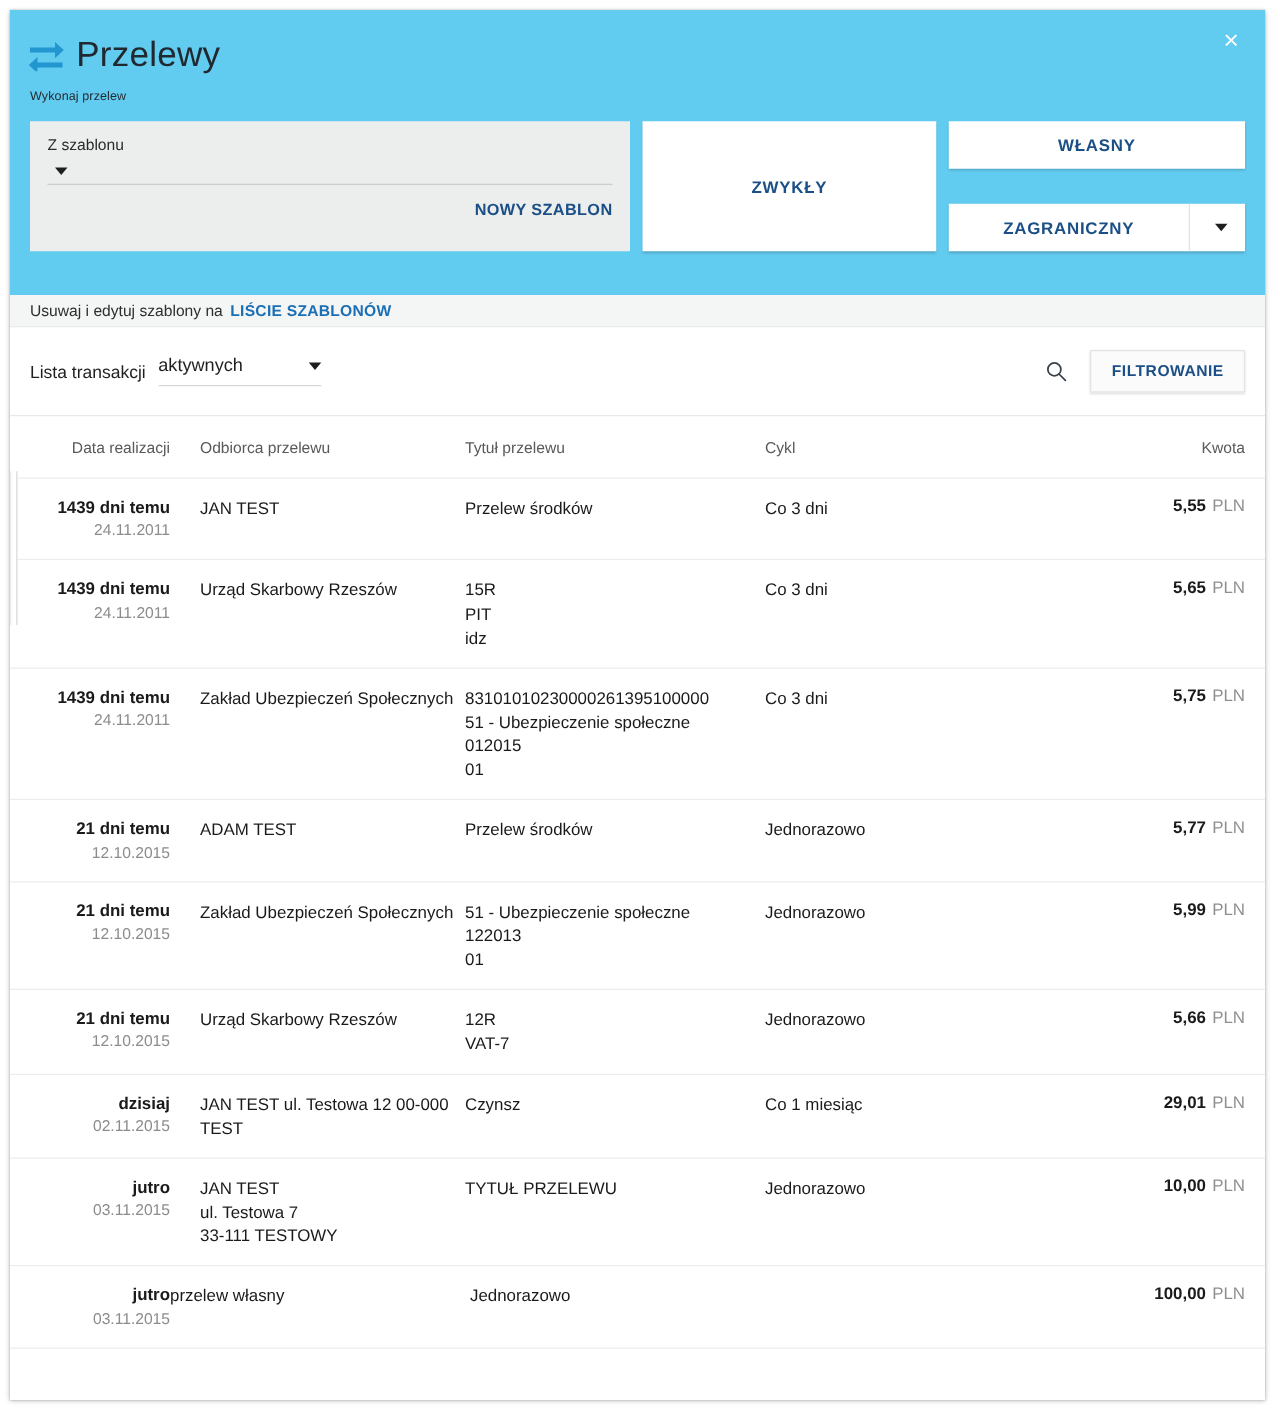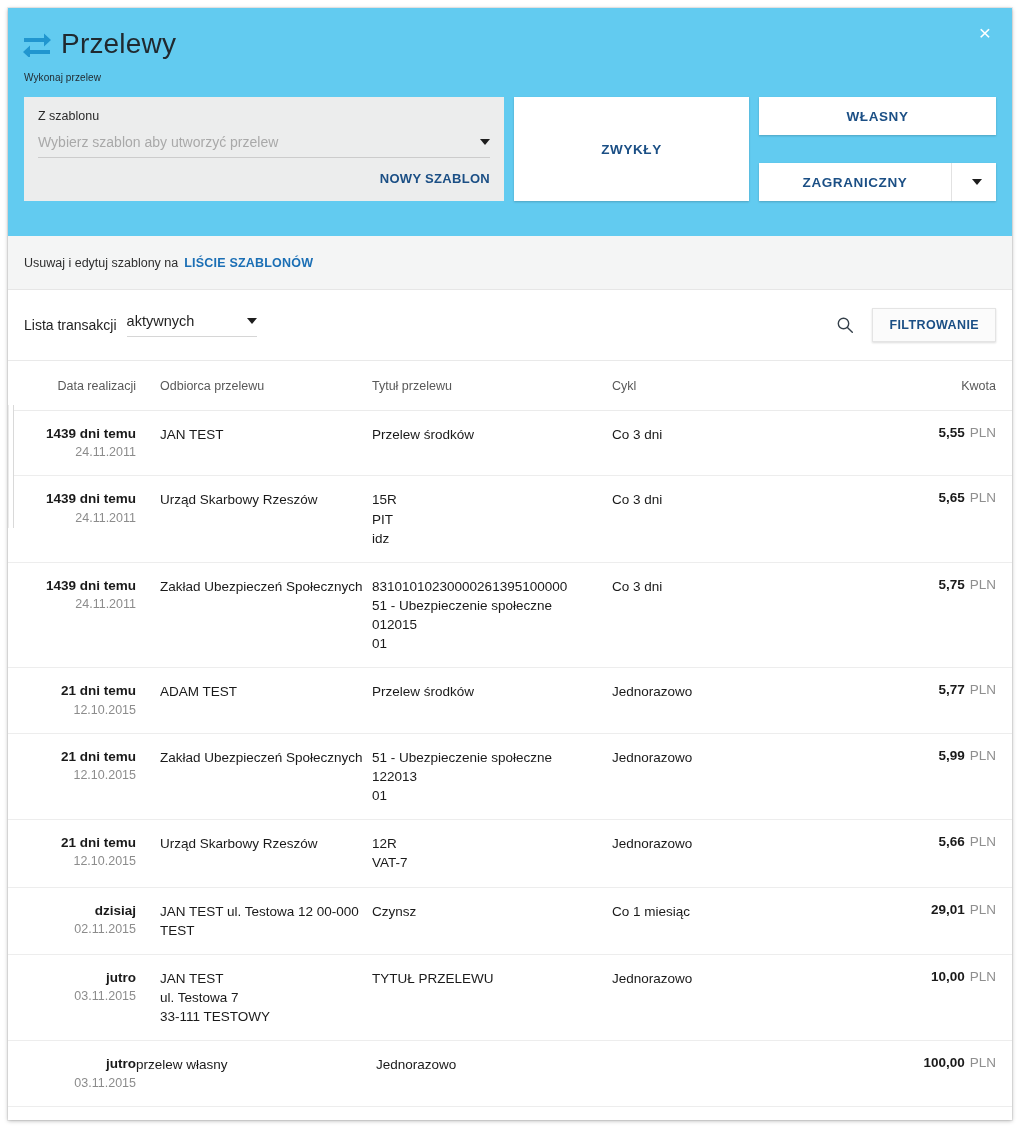--- a/index.html
+++ b/index.html
@@ -199,21 +199,21 @@
     width: 44px;
     border-left: 1px solid #e2e2e2;
     display: flex;
     align-items: center;
     justify-content: center;
   }
 
   
   .subbar {
     background: #f4f5f5;
-    height: 54px;
+    height: 26px;
     display: flex;
     align-items: center;
     padding-left: 16px;
     border-bottom: 1px solid #e6e6e6;
     box-sizing: border-box;
   }
   .subbar-text {
     font-size: 12.5px;
     color: #2e2e2e;
   }
@@ -361,21 +361,20 @@
         <div class="hero-title">Przelewy</div>
       </div>
 
       <div class="hero-sub">Wykonaj przelew</div>
 
       <div class="hero-cards">
 
         <div class="tpl-card">
           <div class="tpl-label">Z szablonu</div>
           <div class="tpl-select">
-            <div class="tpl-placeholder">Wybierz szablon aby utworzyć przelew</div>
             <span class="caret"></span>
           </div>
           <div class="tpl-new">
             <span>NOWY SZABLON</span>
           </div>
         </div>
 
         <div class="btn-zwykly">ZWYKŁY</div>
 
         <div class="right-stack">

